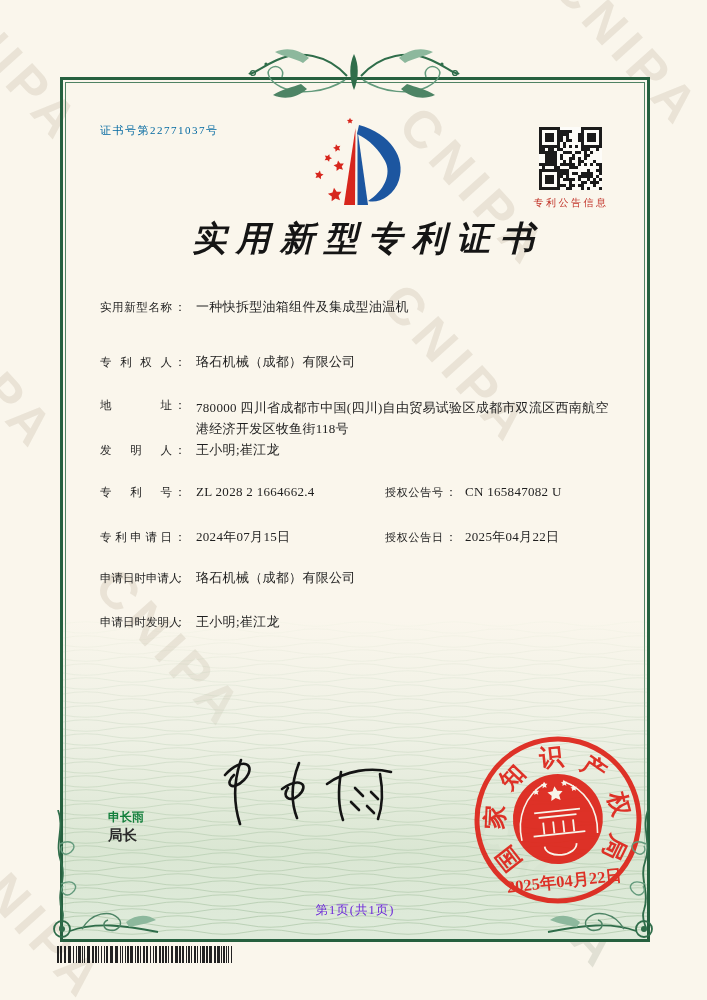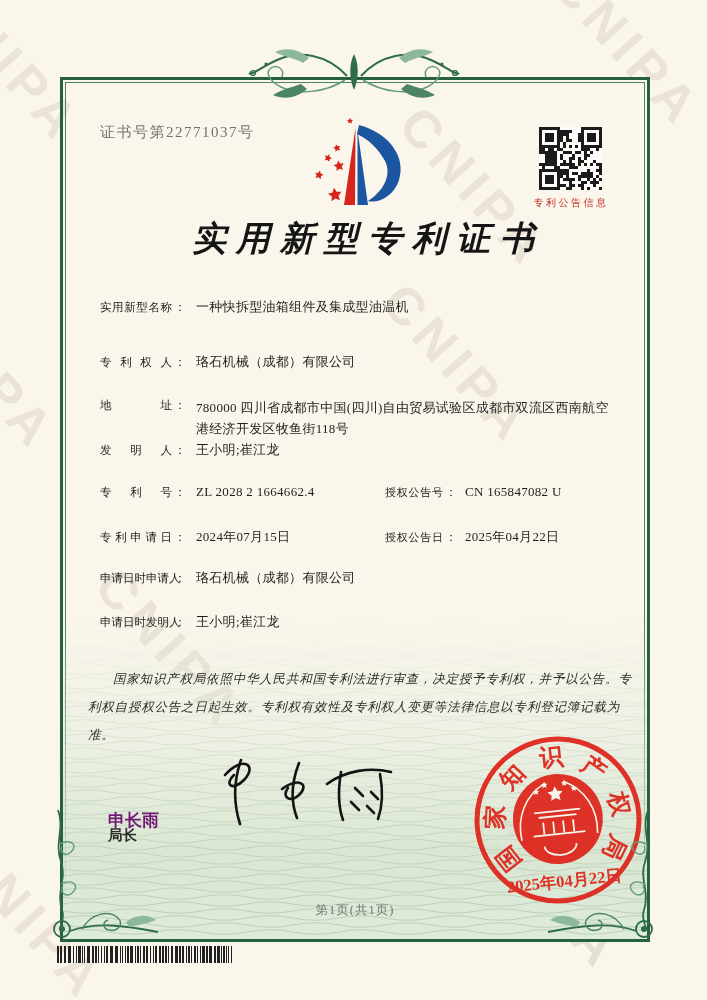--- a/index.html
+++ b/index.html
@@ -18,21 +18,21 @@
   .frame{position:absolute;left:60px;top:77px;width:584px;height:859px;
          border:3px solid #26603f;background:transparent;}
   .frame-inner{position:absolute;left:2px;top:2px;right:2px;bottom:2px;
          border:1px solid #4f8263;pointer-events:none;}
 
   .green-zone{position:absolute;left:0;top:540px;right:0;bottom:0;
       background:linear-gradient(180deg,rgba(222,233,218,0) 0%,rgba(222,233,218,0.45) 38%,
                  rgba(213,228,207,0.85) 72%,#dfebdb 100%);}
   .waves{position:absolute;left:0;top:540px;}
 
-  .cert-no{position:absolute;left:37px;top:43px;font-size:15px;letter-spacing:1.5px;color:#737373;}
+  .cert-no{position:absolute;left:37px;top:43px;font-size:11px;letter-spacing:1.5px;color:#0369a1;}
 
   .logo{position:absolute;left:235px;top:28px;}
   .qr{position:absolute;left:476px;top:47px;background:#fdfcf8;}
   .qr-caption{position:absolute;left:455px;top:116px;width:106px;text-align:center;
       color:#c13227;font-size:10px;letter-spacing:2.5px;}
 
   .title{position:absolute;left:0;top:128px;width:100%;margin:8px;text-align:center;
       font-size:34px;font-weight:bold;color:#151515;letter-spacing:10px;text-indent:10px;font-style:italic;}
 
   .row{position:absolute;left:37px;width:553px;font-size:13.5px;color:#1f1f1f;}
@@ -48,28 +48,28 @@
   .p2 .lbl{width:58px;font-size:11px;}
   .p2 .colon{margin:0 8px 0 2px;}
 
   .statement{position:absolute;left:25px;top:585px;width:545px;margin:0;
       font-size:12.5px;font-style:italic;letter-spacing:0.8px;line-height:28px;
       text-indent:2em;color:#2a2a2a;}
 
   .sig-title{position:absolute;left:45px;top:698px;font-family:"Liberation Sans","DejaVu Sans",sans-serif;
       font-weight:bold;font-size:14.5px;color:#2b2b2b;margin-top:48px;}
   .sig-name{position:absolute;left:45px;top:729px;font-family:Liberation Serif, serif;
-      font-weight:bold;font-size:17px;color:#701a75;}
+      font-weight:bold;font-size:12px;color:#15803d;}
   .signature{position:absolute;left:150px;top:668px;}
 
   .seal{position:absolute;left:395px;top:640px;opacity:0.93;}
   .seal text{font-family:"Liberation Serif","DejaVu Serif",serif;}
 
   .footer{position:absolute;left:0;top:822px;width:100%;text-align:center;
-      font-size:12.5px;letter-spacing:1px;color:#737373;}
+      font-size:12.5px;letter-spacing:1px;color:#6d28d9;}
 
   .orn{position:absolute;pointer-events:none;}
   .orn-top{left:247px;top:46px;}
   .orn-bl{left:46px;top:810px;}
   .orn-br{left:544px;top:810px;}
 
   .barcode{position:absolute;left:57px;top:946px;}
 </style>
 </head>
 <body>
@@ -481,21 +481,20 @@
           <i>申</i>
           <i>请</i>
           <i>日</i>
           <i>时</i>
           <i>发</i>
           <i>明</i>
           <i>人</i>
         </span><span class="colon">：</span><span class="val">王小明;崔江龙</span>
     </div>
 
-    <p class="statement">国家知识产权局依照中华人民共和国专利法进行审查，决定授予专利权，并予以公告。专利权自授权公告之日起生效。专利权有效性及专利权人变更等法律信息以专利登记簿记载为准。</p>
 
     <div class="sig-title">局长</div>
     <div class="sig-name">申长雨</div>
 
     <svg class="signature" width="190" height="85" viewBox="0 0 190 85">
       <g fill="none" stroke="#141414" stroke-width="2.6" stroke-linecap="round">
         <path d="M28,12 C21,32 20,54 27,76"></path>
         <path d="M12,27 C30,7 45,17 31,32 C19,44 11,36 21,27"></path>
         <path d="M86,15 C79,33 77,52 84,70"></path>
         <path d="M69,41 C86,29 97,36 86,47 C77,55 68,49 75,40"></path>

